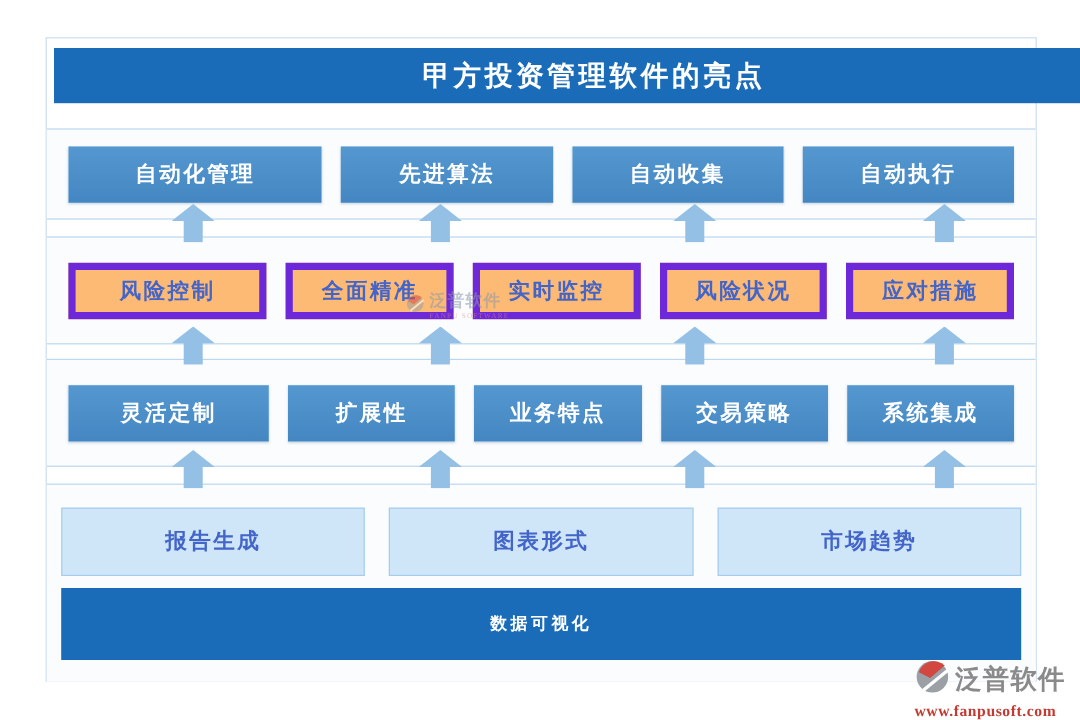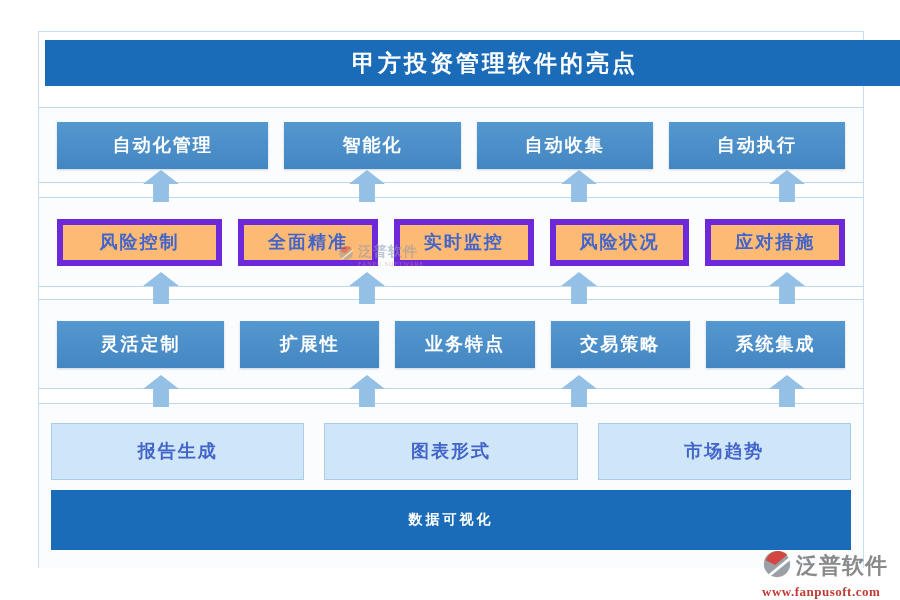--- a/index.html
+++ b/index.html
@@ -66,21 +66,21 @@
 <body>
 
 <div class="canvas">
 
   <div class="frame"></div>
 
   <div class="header">甲方投资管理软件的亮点</div>
 
   <div class="band s1">
     <div class="blk solid wide">自动化管理</div>
-    <div class="blk solid">智能化</div>
+    <div class="blk solid">先进算法</div>
     <div class="blk solid">自动收集</div>
     <div class="blk solid">自动执行</div>
   </div>
 
   <div class="band s2">
     <div class="blk outline wide">风险控制</div>
     <div class="blk outline">全面精准</div>
     <div class="blk outline">实时监控</div>
     <div class="blk outline">风险状况</div>
     <div class="blk outline">应对措施</div>

